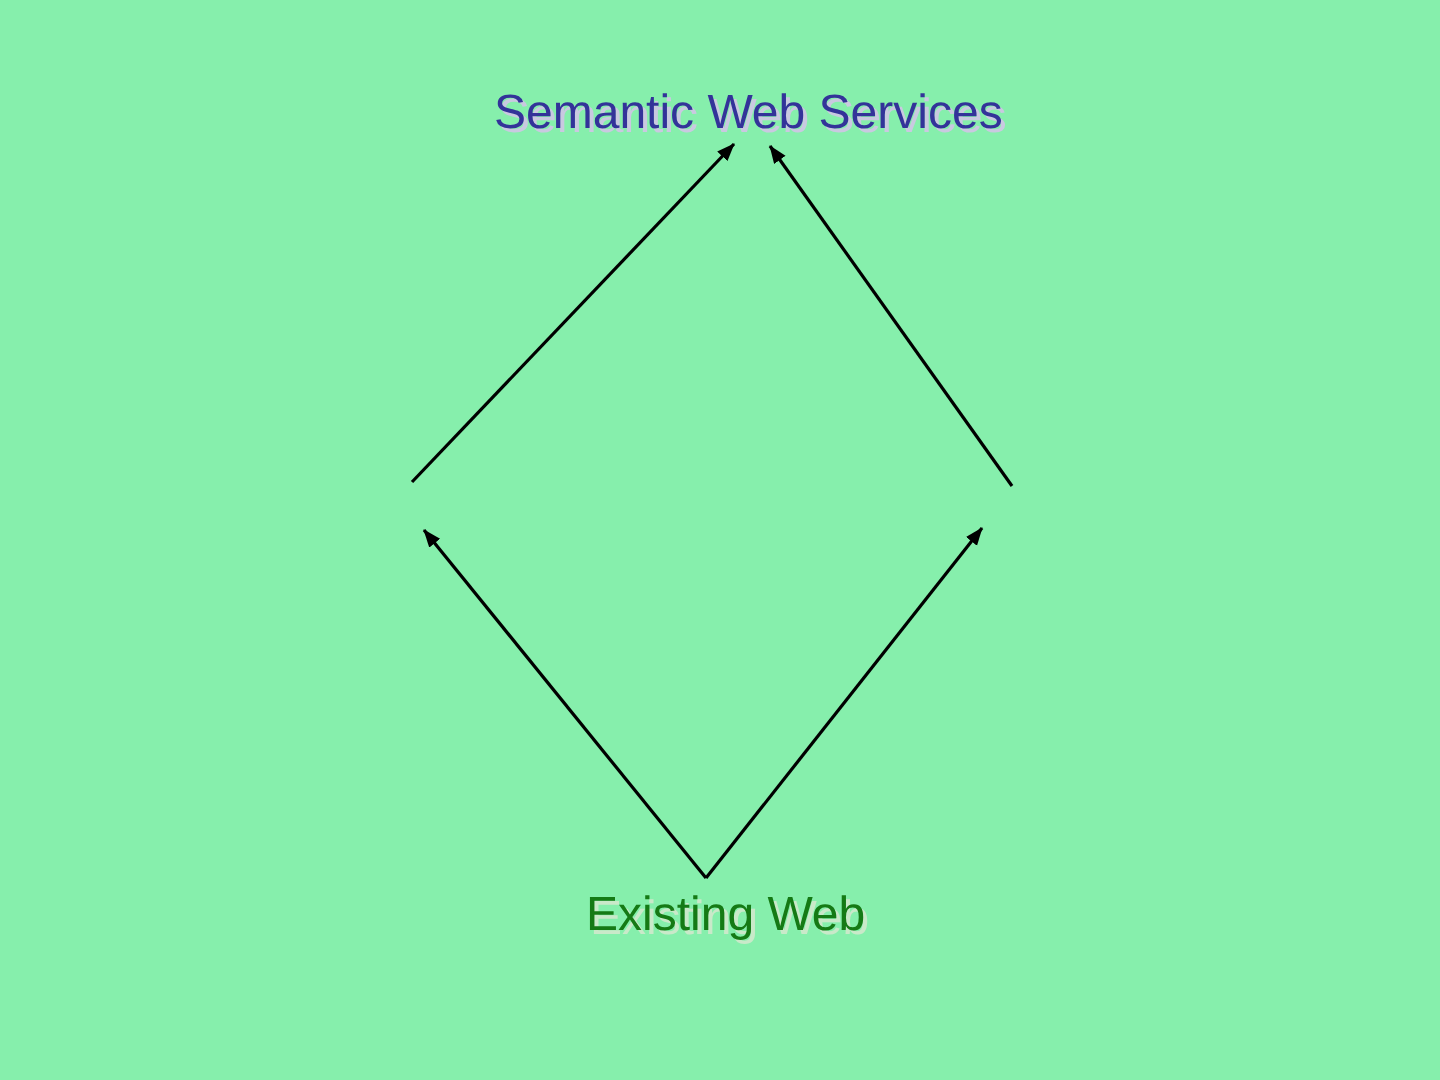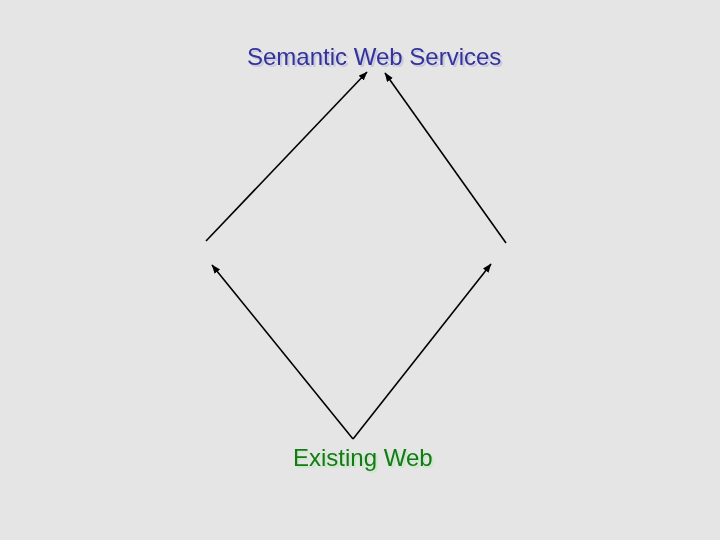--- a/index.html
+++ b/index.html
@@ -10,21 +10,21 @@
     width: 720px;
     height: 540px;
     background: #ffffff;
     position: relative;
     overflow: hidden;
     font-family: "Liberation Sans", sans-serif;
   }
   .slide {
     position: absolute;
     inset: 0;
-    background: #e5e5e5;
+    background: #86efac;
   }
   .slide-text {
     position: absolute;
     font-size: 24px;
     line-height: 1.1;
     white-space: nowrap;
     font-family: "Liberation Sans", sans-serif;
   }
   .title-text {
     left: 247px;

